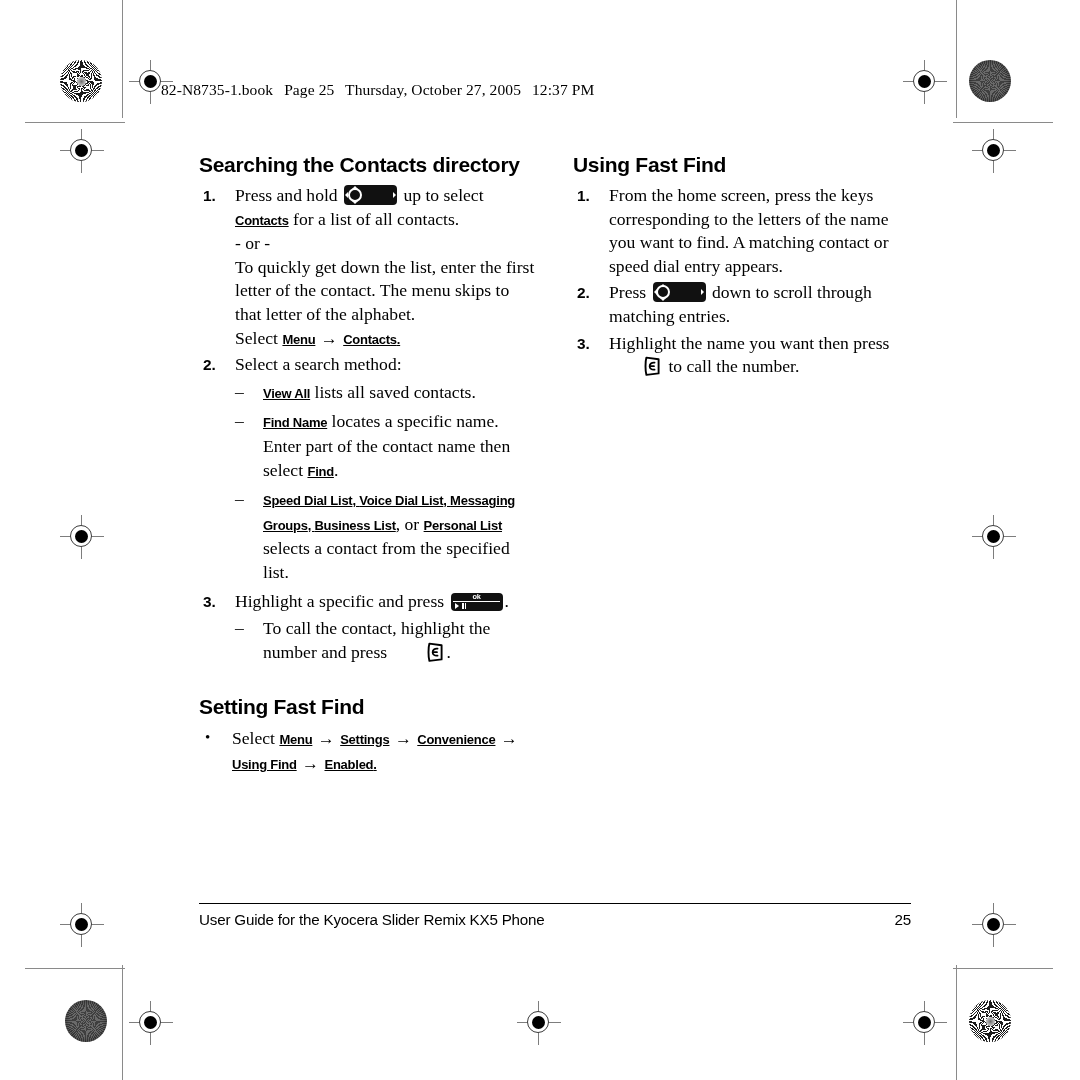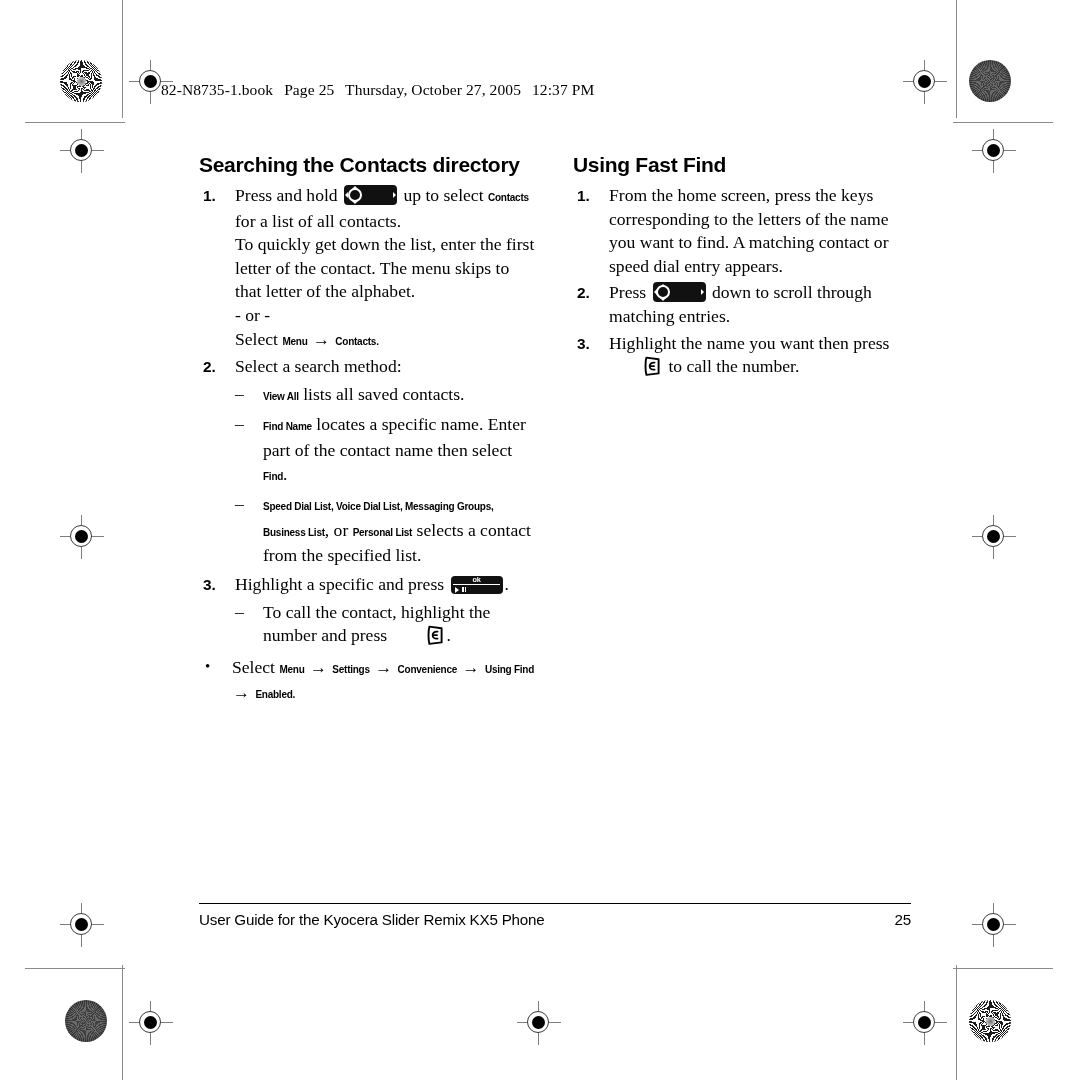--- a/index.html
+++ b/index.html
@@ -190,22 +190,23 @@
   ul.bullets > li > .bullet {
     position: absolute;
     left: 6px;
     top: -1px;
     font-size: 15px;
   }
 
   .ui-term {
     font-family: "Liberation Sans", "DejaVu Sans", sans-serif;
     font-weight: bold;
-    font-size: 10px;
+    font-size: 13px;
     letter-spacing: -0.25px;
+    text-decoration: underline;
   }
   .arrow {
     font-family: "Liberation Serif", "DejaVu Serif", serif;
     font-size: 17px;
     padding: 0 1px;
   }
   .para { margin: 0; }
 
   
   .key {
@@ -445,22 +446,22 @@
             <span class="num">1.</span>
             <span>Press and hold</span>
             <span class="key key-nav">
               <span class="navring"></span>
               <span class="nav-t"></span><span class="nav-b"></span>
               <span class="nav-l"></span><span class="nav-r"></span>
             </span>
             <span>up to select</span>
             <span class="ui-term">Contacts</span>
             <span>for a list of all contacts.</span>
+            <div class="para">- or -</div>
             <div class="para">To quickly get down the list, enter the first letter of the contact. The menu skips to that letter of the alphabet.</div>
-            <div class="para">- or -</div>
             <div class="para">
               <span>Select</span>
               <span class="ui-term">Menu</span>
               <span class="arrow">→</span>
               <span class="ui-term">Contacts</span><span class="ui-term">.</span>
             </div>
           </li>
 
           <li style="margin-top:2px;">
             <span class="num">2.</span>
@@ -502,20 +503,21 @@
                     <path d="M3.4 1.6 L15.6 3.2 L15.6 17.4 L3.4 18.9 C2.2 15.0 2.2 5.6 3.4 1.6 Z" fill="none" stroke="#000" stroke-width="1.9" stroke-linejoin="round"></path>
                     <path d="M11.6 6.6 C8.4 6.2 6.6 8.2 6.6 10.2 C6.6 12.3 8.5 14.1 11.6 13.6" fill="none" stroke="#000" stroke-width="1.7" stroke-linecap="round"></path>
                     <path d="M6.8 10.2 L11.0 10.2" stroke="#000" stroke-width="1.7" stroke-linecap="round"></path>
                   </svg>
                 </span><span>.</span>
               </li>
             </ul>
           </li>
         </ol>
 
+        <h2 class="section-title spaced">Setting Fast Find</h2>
 
         <ul class="bullets">
           <li>
             <span class="bullet">•</span>
             <span>Select</span>
             <span class="ui-term">Menu</span>
             <span class="arrow">→</span>
             <span class="ui-term">Settings</span>
             <span class="arrow">→</span>
             <span class="ui-term">Convenience</span>

